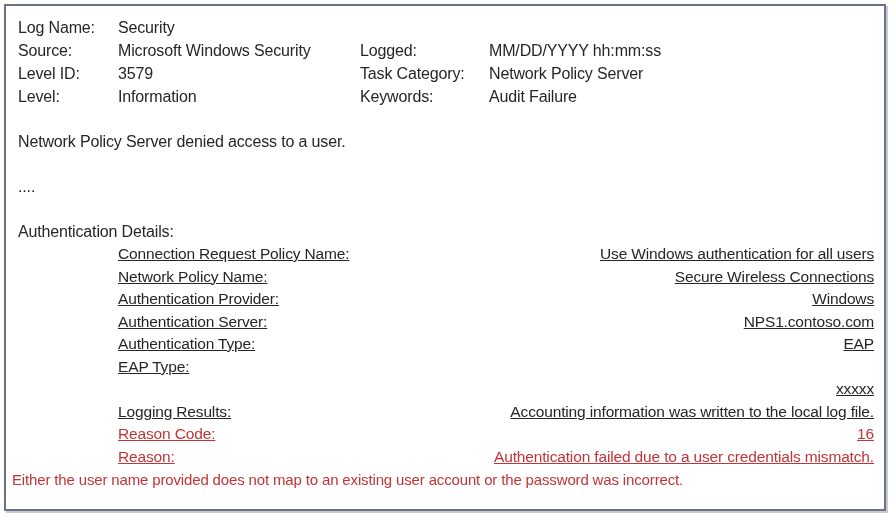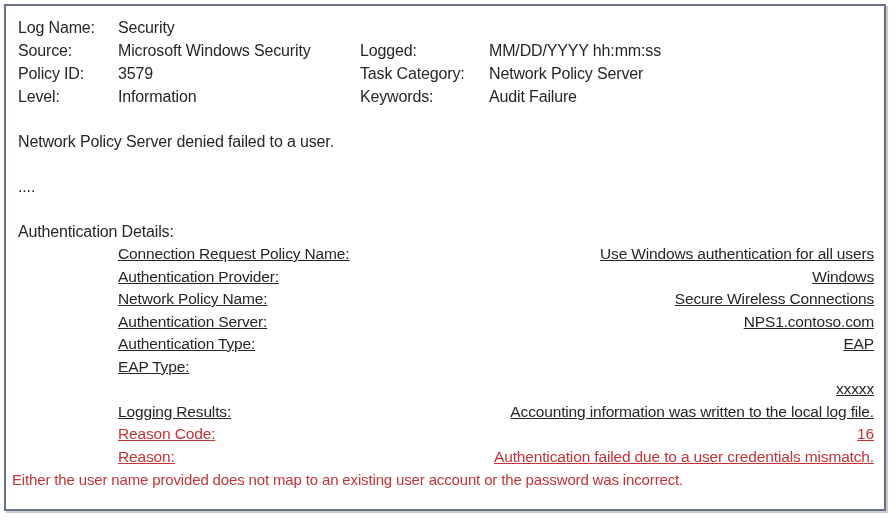--- a/index.html
+++ b/index.html
@@ -70,49 +70,49 @@
       <span></span>
       <span></span>
     </div>
     <div class="hrow">
       <span>Source:</span>
       <span>Microsoft Windows Security</span>
       <span>Logged:</span>
       <span>MM/DD/YYYY hh:mm:ss</span>
     </div>
     <div class="hrow">
-      <span>Policy ID:</span>
+      <span>Level ID:</span>
       <span>3579</span>
       <span>Task Category:</span>
       <span>Network Policy Server</span>
     </div>
     <div class="hrow">
       <span>Level:</span>
       <span>Information</span>
       <span>Keywords:</span>
       <span>Audit Failure</span>
     </div>
   </div>
 
-  <div class="desc">Network Policy Server denied failed to a user.</div>
+  <div class="desc">Network Policy Server denied access to a user.</div>
   <div class="ellipsis">....</div>
   <div class="auth-heading">Authentication Details:</div>
 
   <div>
     <div class="drow">
       <span class="dlabel">Connection Request Policy Name:</span>
       <span class="dvalue">Use Windows authentication for all users</span>
     </div>
     <div class="drow">
+      <span class="dlabel">Network Policy Name:</span>
+      <span class="dvalue">Secure Wireless Connections</span>
+    </div>
+    <div class="drow">
       <span class="dlabel">Authentication Provider:</span>
       <span class="dvalue">Windows</span>
-    </div>
-    <div class="drow">
-      <span class="dlabel">Network Policy Name:</span>
-      <span class="dvalue">Secure Wireless Connections</span>
     </div>
     <div class="drow">
       <span class="dlabel">Authentication Server:</span>
       <span class="dvalue">NPS1.contoso.com</span>
     </div>
     <div class="drow">
       <span class="dlabel">Authentication Type:</span>
       <span class="dvalue">EAP</span>
     </div>
     <div class="drow">

